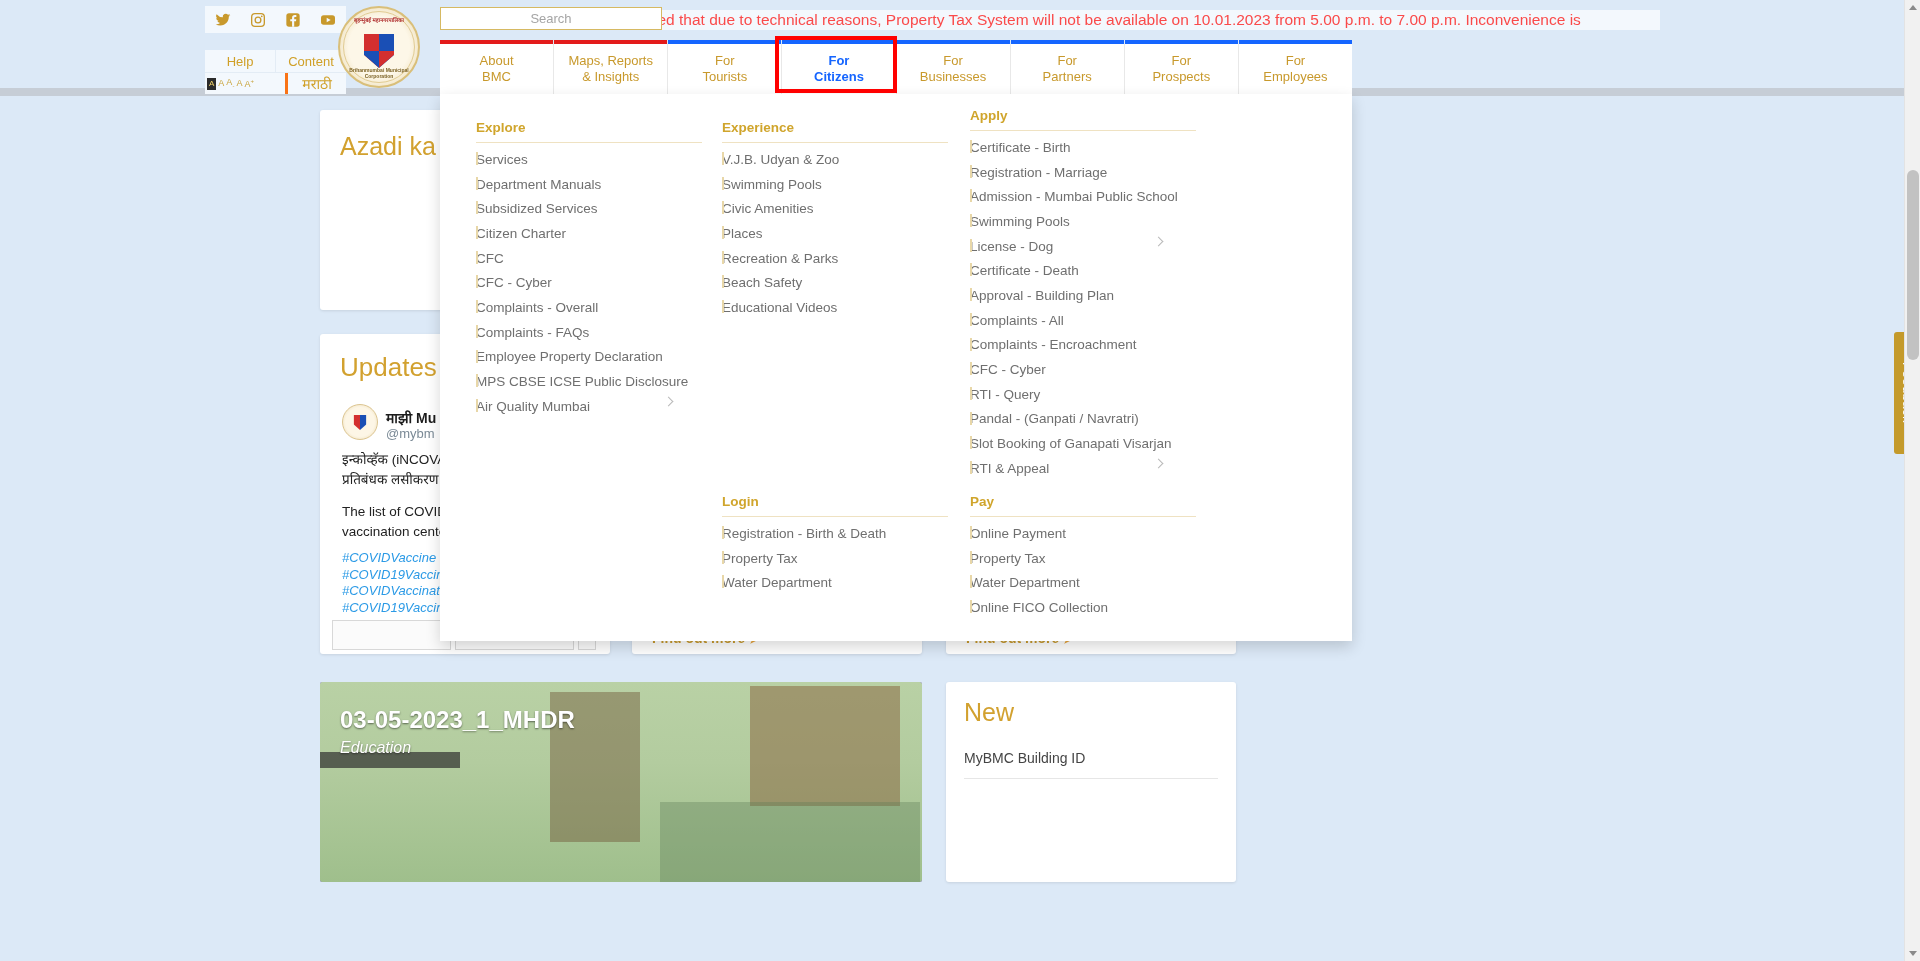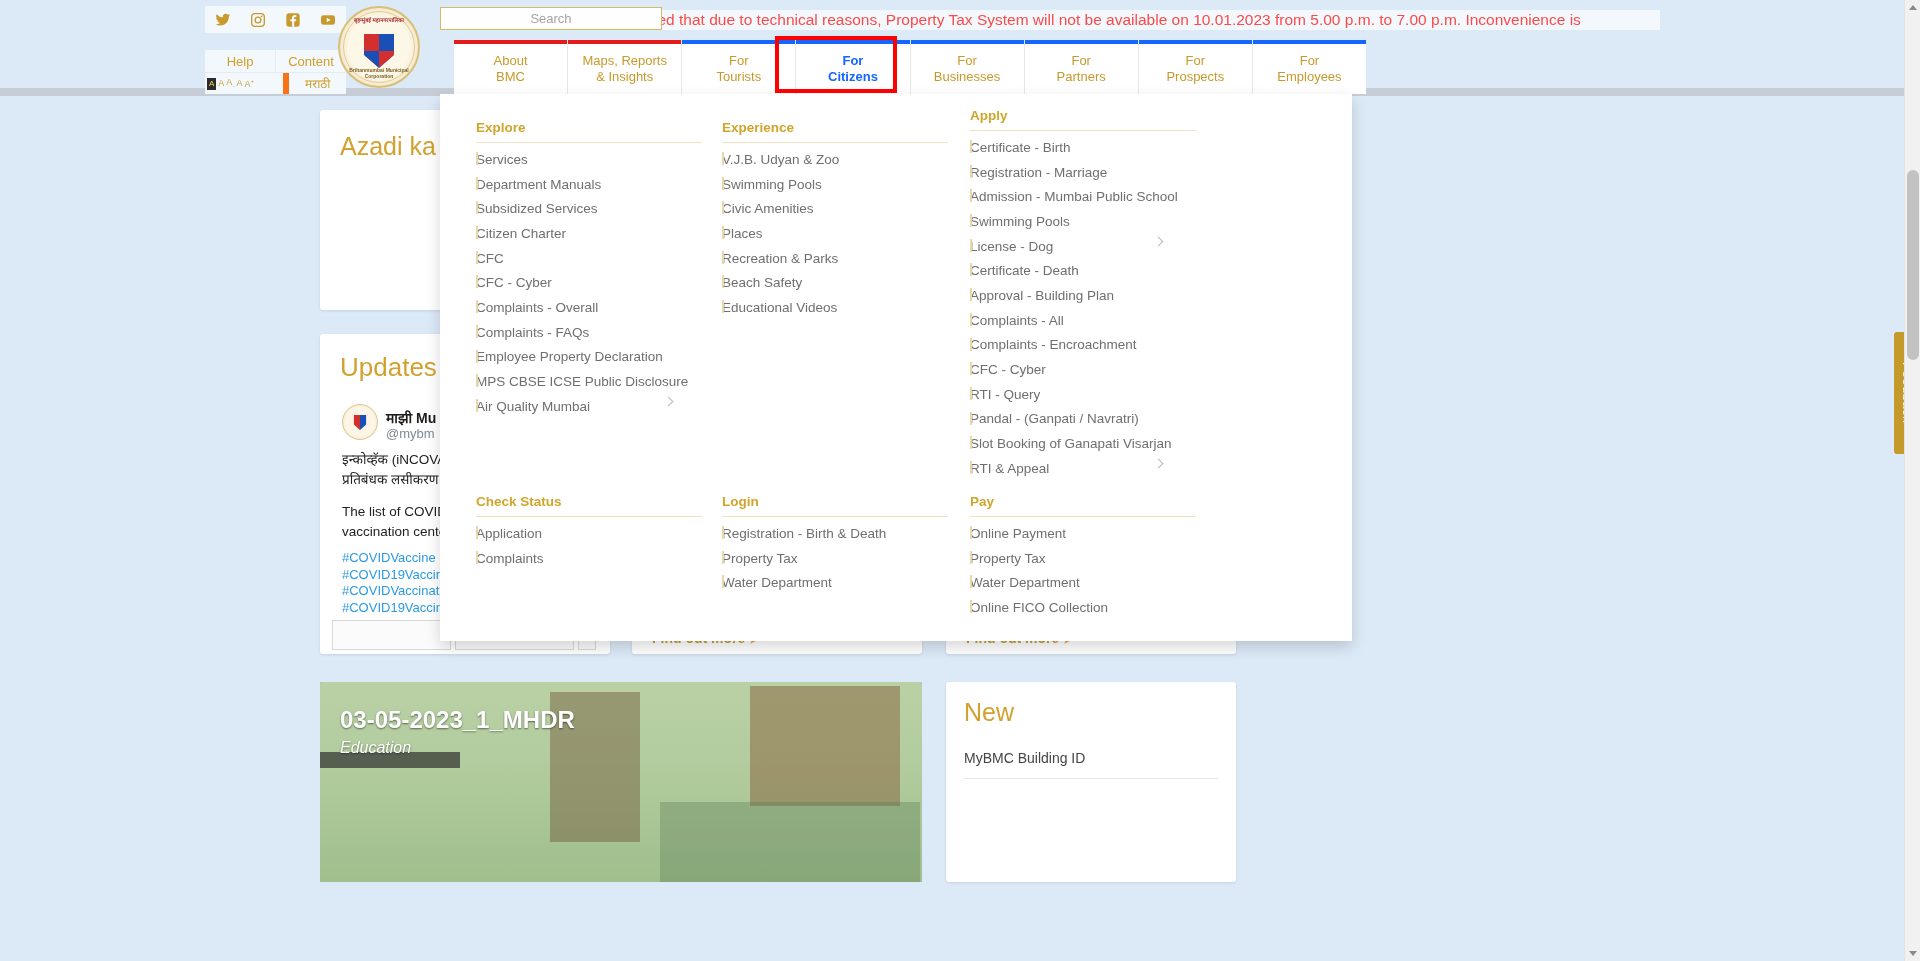--- a/index.html
+++ b/index.html
@@ -45,21 +45,21 @@
     color: #d0a028;
   }
   .helpbar-row1 > div + div { border-left: 1px solid #e3ecf5; }
   .helpbar-row2 { display: flex; height: 22px; border-top: 1px solid #e3ecf5; }
   .fsizes { flex: 1.35; display: flex; align-items: center; gap: 2px; padding-left: 2px; }
   .fsz { color: #c9a43c; font-size: 9px; line-height: 1; position: relative; }
   .fsz.sel { background: #2b2b2b; color: #f7d66a; padding: 2px 2px; font-size: 8px; }
   .fsz sub, .fsz sup { font-size: 6px; }
   .marathi {
     flex: 1; display: flex; align-items: center; justify-content: center;
-    color: #d0a028; border-left: 6px solid #f97316; font-size: 12px;
+    color: #d0a028; border-left: 3px solid #f97316; font-size: 14px;
   }
 
   
   .emblem {
     position: absolute; left: 338px; top: 6px; width: 82px; height: 82px;
     border-radius: 50%;
     background: radial-gradient(circle at 50% 50%, #fdf7e8 55%, #f2e6c8 75%, #e3d1a0 100%);
     border: 2px solid #d9bf7a;
     overflow: hidden;
   }
@@ -98,21 +98,21 @@
   .searchbox input {
     width: 100%; height: 100%; border: 0; outline: none;
     text-align: center; font-size: 13px; color: #6a6a6a;
     font-family: "Liberation Sans", sans-serif; background: transparent;
   }
   .searchbox input::placeholder { color: #a5a5a5; }
 
   
   .navbar {
     position: absolute; left: 440px; top: 44px; width: 912px; height: 50px;
-    background: #fff; display: flex; margin-left: 14px;
+    background: #fff; display: flex;
   }
   .navitem {
     flex: 1; position: relative;
     display: flex; flex-direction: column; align-items: center; justify-content: center;
     font-size: 13px; color: #c8992c; line-height: 16px; text-align: center;
     border-left: 1px solid #e8e8e8; cursor: pointer;
   }
   .navitem:first-child { border-left: 0; }
   .navitem .bar {
     position: absolute; left: 0; top: -4px; width: 100%; height: 4px;
@@ -142,21 +142,21 @@
   }
   .tw-avatar:after {
     content:""; position:absolute; left:50%; top:10px; transform:translateX(-50%);
     width:13px; height:15px; background: linear-gradient(to right,#d32f2f 50%,#1a4fb5 50%);
     clip-path: polygon(0 0,100% 0,100% 62%,50% 100%,0 62%);
   }
   .tw-name { position: absolute; left: 66px; top: 74px; font-size: 14px; font-weight: bold; color: #1c1c1c; }
   .tw-handle { position: absolute; left: 66px; top: 92px; font-size: 13px; color: #7b8a96; }
   .tw-body { position: absolute; left: 22px; top: 116px; width: 260px; font-size: 13.5px; color: #222; line-height: 20px; }
   .tw-more { position: absolute; left: 22px; top: 168px; width: 250px; font-size: 13.5px; color: #222; line-height: 20px; }
-  .tw-tags { position: absolute; left: 22px; top: 216px; font-size: 13px; color: #2b9ae6; line-height: 16.5px; }
+  .tw-tags { position: absolute; left: 22px; top: 216px; font-size: 13px; color: #2b9ae6; line-height: 16.5px; font-style: italic; }
   .tw-thumbs { position: absolute; left: 12px; top: 286px; width: 264px; height: 30px; display: flex; gap: 4px; }
   .tw-thumb { flex: 1; border: 1px solid #d8d8d8; background: #fbfbfb; }
 
   .mid-card { left: 632px; top: 334px; width: 290px; height: 320px; }
   .right-card { left: 946px; top: 334px; width: 290px; height: 320px; }
   .findout {
     position: absolute; left: 20px; bottom: 8px;
     font-size: 14px; font-weight: bold; color: #c8992c;
   }
   .findout .arw { color: #e8a33a; }
@@ -536,30 +536,20 @@
             <span>Pandal - (Ganpati / Navratri)</span>
           </div>
           <div class="mitem">
             <span>Slot Booking of Ganapati Visarjan</span>
           </div>
           <div class="mitem">
             <span>RTI &amp; Appeal</span>
             <span class="chev"></span>
           </div>
         </div>
-        <div class="mcol c1 mrow2" style="top: 400px;">
-          <div class="mcol-head">Check Status</div>
-          <div class="mcol-rule"></div>
-          <div class="mitem">
-            <span>Application</span>
-          </div>
-          <div class="mitem">
-            <span>Complaints</span>
-          </div>
-        </div>
         <div class="mcol c2 mrow2" style="top: 400px;">
           <div class="mcol-head">Login</div>
           <div class="mcol-rule"></div>
           <div class="mitem">
             <span>Registration - Birth &amp; Death</span>
           </div>
           <div class="mitem">
             <span>Property Tax</span>
           </div>
           <div class="mitem">

